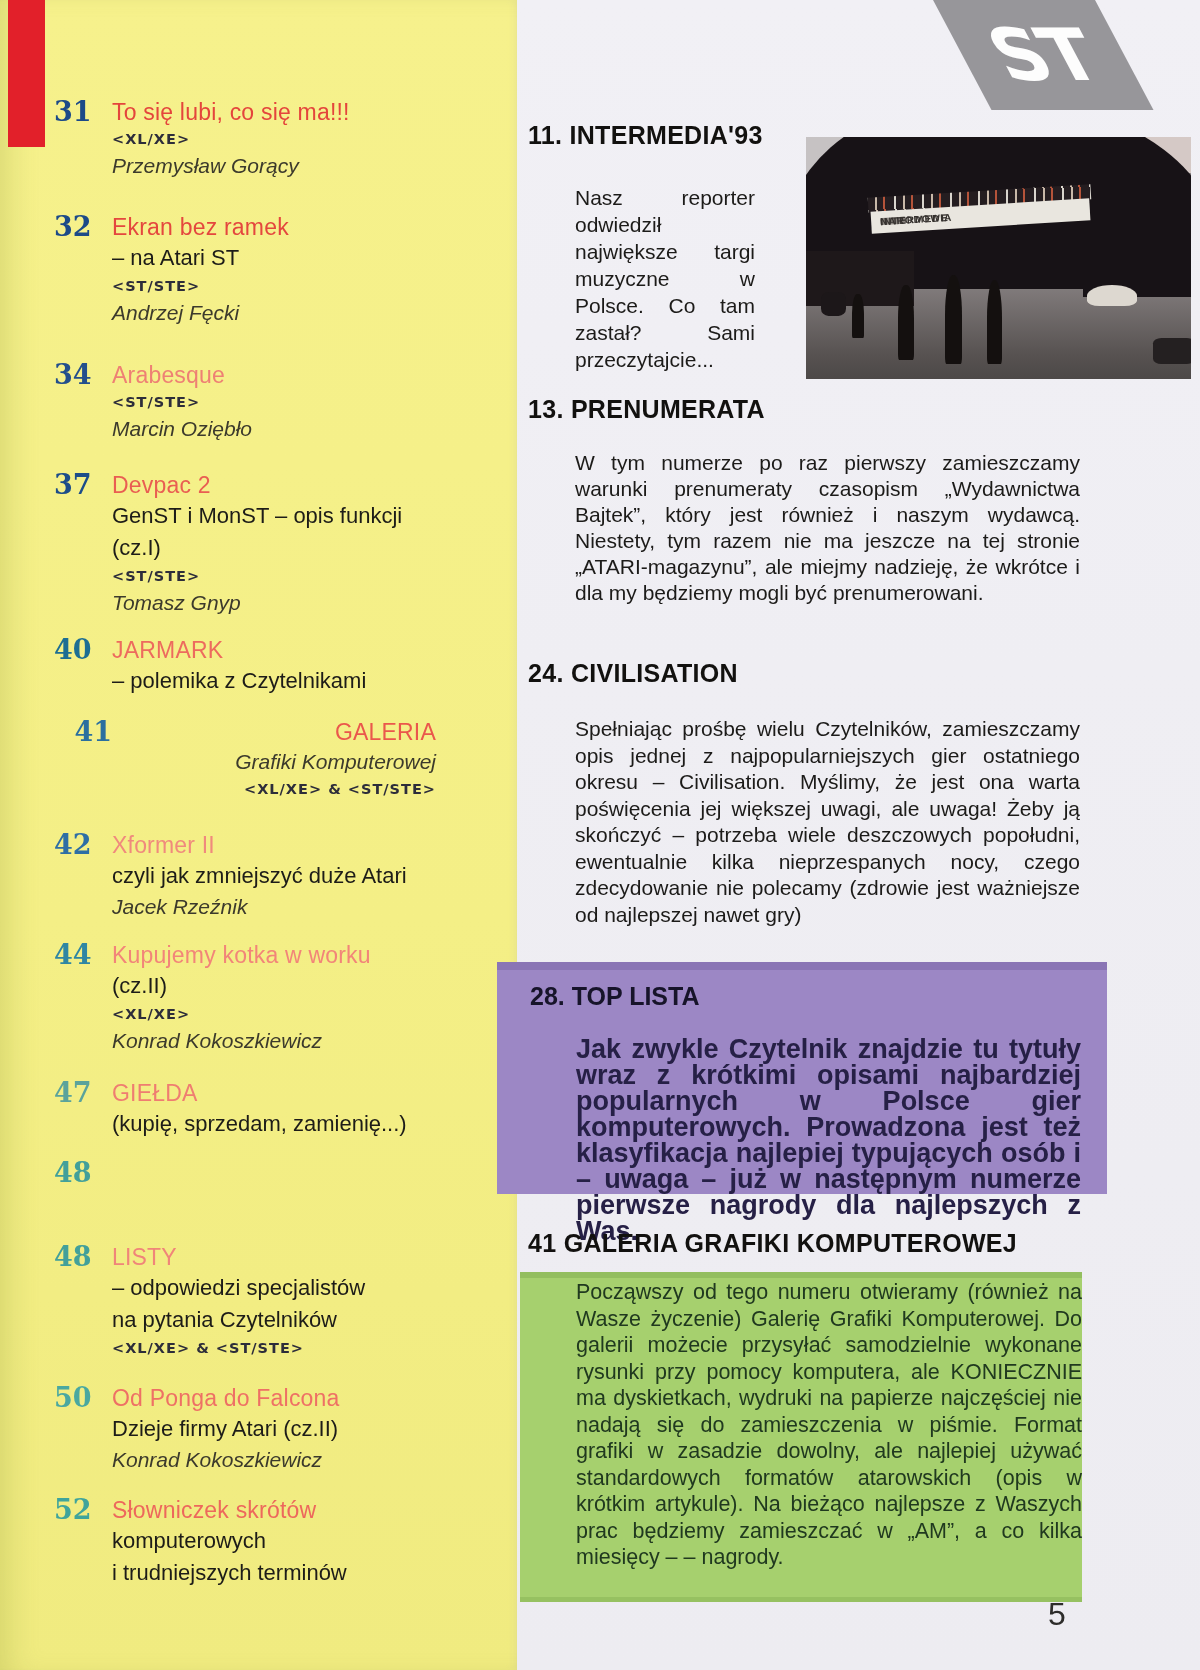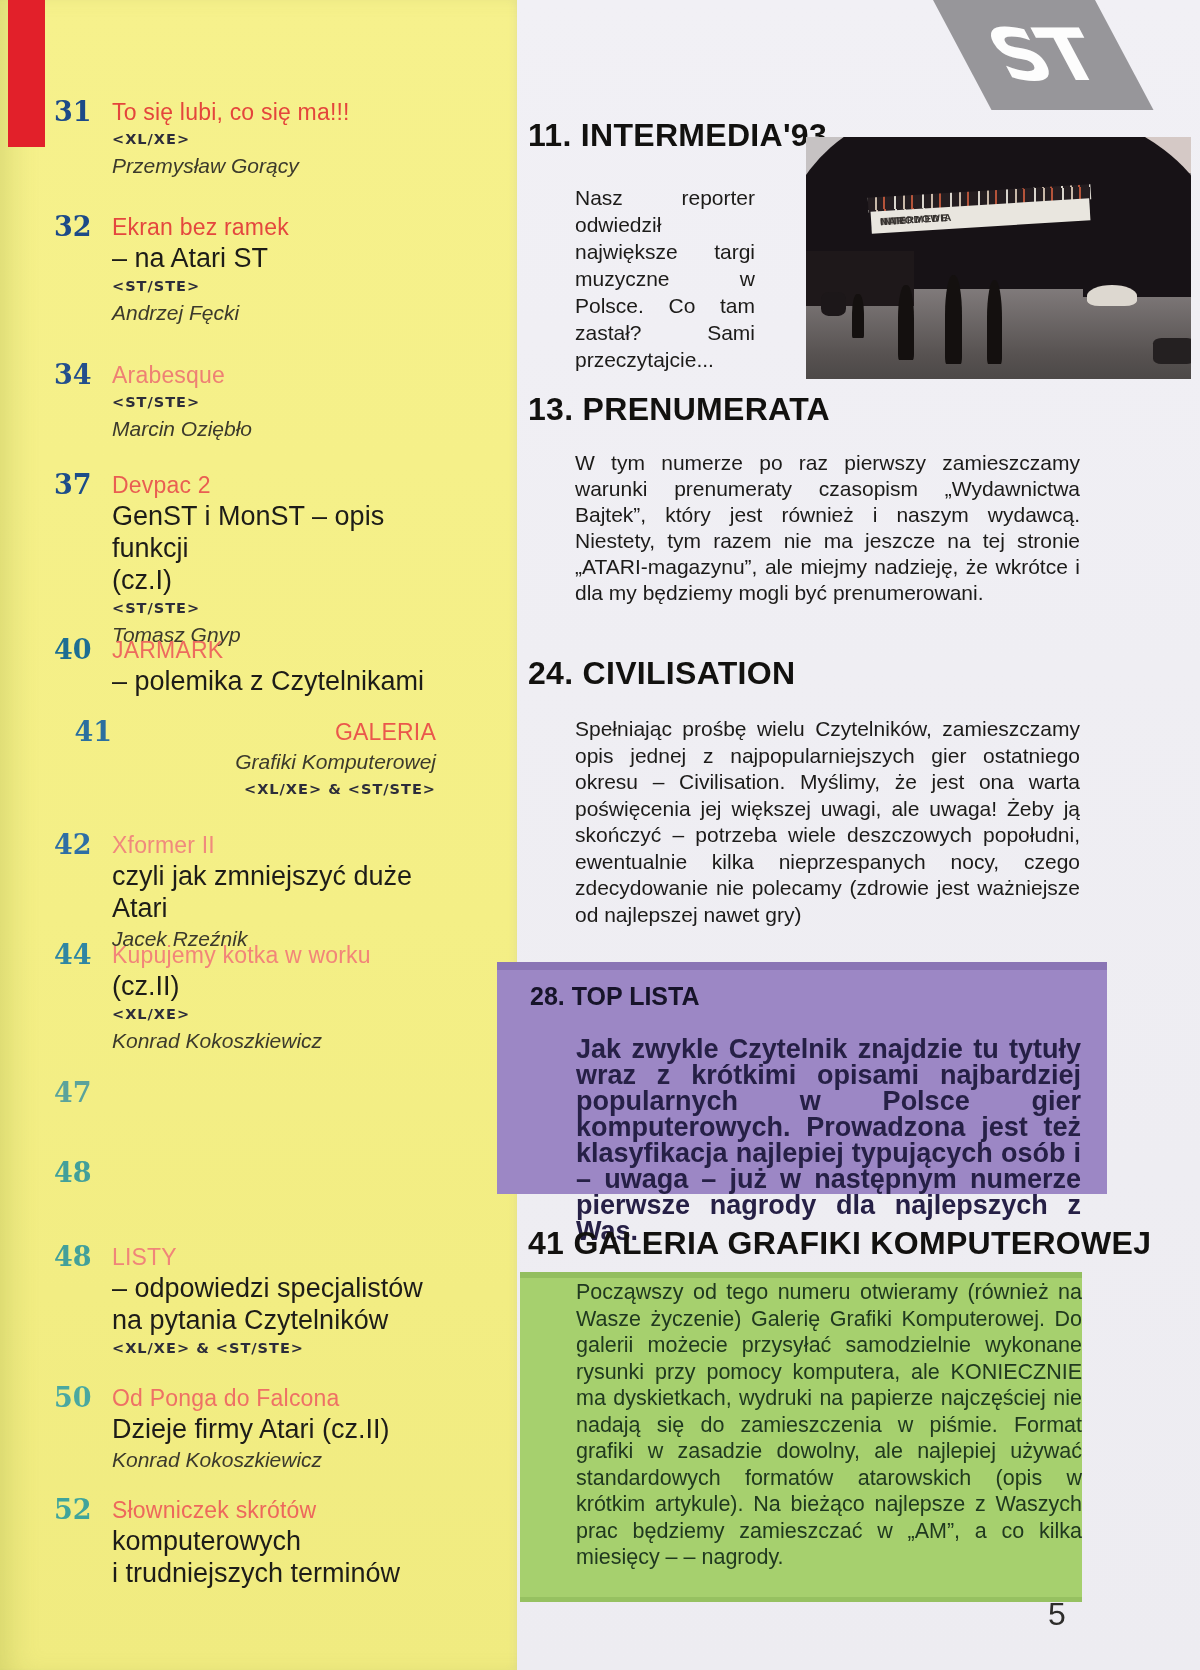--- a/index.html
+++ b/index.html
@@ -10,31 +10,31 @@
   
   .left-col{position:absolute;left:0;top:0;width:517px;height:1670px;
             background:linear-gradient(180deg,#f6f18c 0%,#f4ef86 55%,#f0eb80 100%);
             box-shadow:inset 22px 0 30px -14px rgba(150,160,60,.30), inset -6px 0 10px -6px rgba(190,190,160,.35);}
   .red-mark{position:absolute;left:8px;top:0;width:37px;height:147px;background:#e2202a;}
 
   .toc-entry{position:absolute;left:54px;display:flex;align-items:flex-start;width:404px;}
   .toc-num{flex:0 0 58px;font-family:"DejaVu Serif",serif;font-weight:700;font-size:27px;line-height:30px;}
   .toc-body{width:324px;}
   .toc-title{font-size:23px;line-height:30px;font-weight:500;letter-spacing:.2px;}
-  .l-plain{font-size:27px;line-height:32px;color:#1d1c18;}
+  .l-plain{font-size:22px;line-height:32px;color:#1d1c18;}
   .l-tag{font-family:"DejaVu Sans",sans-serif;font-weight:700;font-size:14.5px;line-height:24px;letter-spacing:1px;color:#2d2d3a;}
   .l-author{font-style:italic;font-size:21px;line-height:30px;color:#3c3a2c;}
 
   
   .st-badge{position:absolute;left:933px;top:0;width:162px;height:110px;background:#97969a;
             transform:skewX(28deg);transform-origin:top left;
             display:flex;align-items:center;justify-content:center;}
   .st-badge span{color:#fdfdfd;font-family:"DejaVu Sans",sans-serif;font-weight:700;font-size:72px;letter-spacing:-2px;}
 
-  .hd{position:absolute;font-weight:700;font-size:32px;line-height:30px;color:#12110f;letter-spacing:.3px;white-space:nowrap;}
+  .hd{position:absolute;font-weight:700;font-size:25px;line-height:30px;color:#12110f;letter-spacing:.3px;white-space:nowrap;}
   .bt{position:absolute;font-size:21px;line-height:26px;text-align:justify;color:#1c1b19;}
 
   .teaser{left:575px;top:184px;width:180px;line-height:27px;}
   .p13{left:575px;top:450px;width:505px;}
   .p24{left:575px;top:716px;width:505px;line-height:26.5px;}
 
   .box-purple{position:absolute;left:497px;top:962px;width:610px;height:232px;background:#9c87c5;
               box-shadow:inset 0 8px 0 rgba(60,40,110,.18);}
   .box-purple .hd-in{position:absolute;left:33px;top:20px;font-weight:700;font-size:25px;color:#17142a;white-space:nowrap;}
   .box-purple .bt-in{position:absolute;left:79px;top:74px;width:505px;font-size:27px;line-height:26px;text-align:justify;color:#262046;font-weight:bold;}
@@ -140,20 +140,24 @@
           <div class="toc-num" style="color: rgb(47, 134, 163);">44</div>
           <div class="toc-body">
             <div class="toc-title" style="color: rgb(242, 133, 121);">Kupujemy kotka w worku</div>
             <div class="l-plain">(cz.II)</div>
             <div class="l-tag">&lt;XL/XE&gt;</div>
             <div class="l-author">Konrad Kokoszkiewicz</div>
           </div>
         </div>
         <div class="toc-entry" style="top: 1078px;">
           <div class="toc-num" style="color: rgb(91, 163, 155);">47</div>
+          <div class="toc-body">
+            <div class="toc-title" style="color: rgb(239, 125, 113);">GIEŁDA</div>
+            <div class="l-plain">(kupię, sprzedam, zamienię...)</div>
+          </div>
         </div>
         <div class="toc-entry" style="top: 1158px;">
           <div class="toc-num" style="color: rgb(66, 160, 154);">48</div>
         </div>
         <div class="toc-entry" style="top: 1242px;">
           <div class="toc-num" style="color: rgb(66, 160, 154);">48</div>
           <div class="toc-body">
             <div class="toc-title" style="color: rgb(240, 133, 121);">LISTY</div>
             <div class="l-plain">– odpowiedzi specjalistów</div>
             <div class="l-plain">na pytania Czytelników</div>

